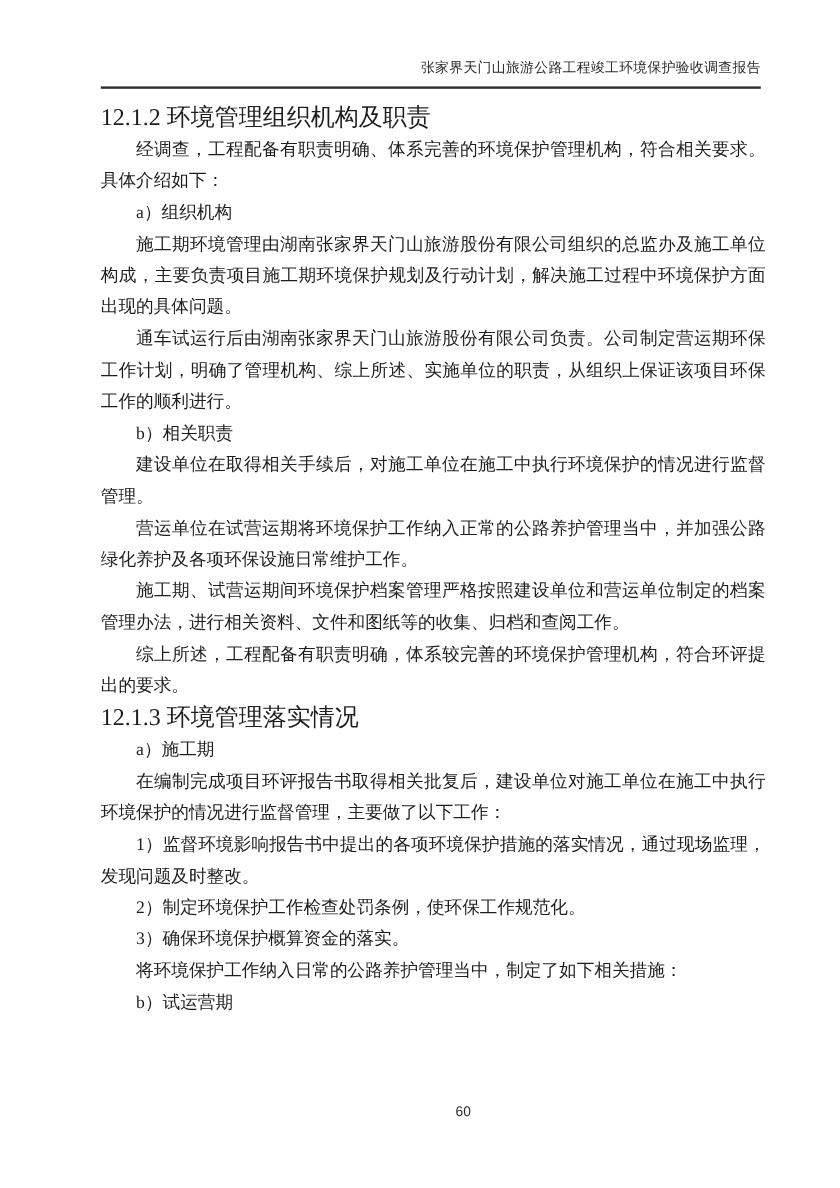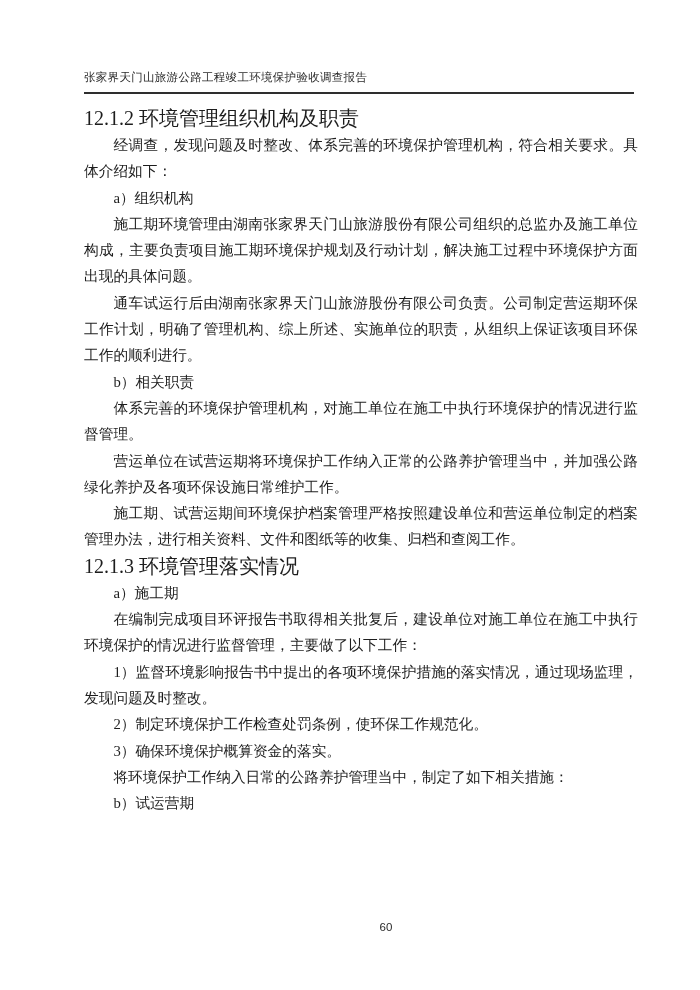--- a/index.html
+++ b/index.html
@@ -13,26 +13,25 @@
     height: 990px;
     background: #ffffff;
     color: #1f1f1f;
     font-family: "Liberation Serif", "DejaVu Serif", serif;
     overflow: hidden;
   }
   .page-header {
     padding: 49px 66px 0 84px;
   }
   .running-header {
-    text-align: left;
+    text-align: right;
     font-size: 11.5px;
     line-height: 16px;
     color: #2a2a2a;
     letter-spacing: 0.3px;
-    margin-top: 20px;
   }
   .header-rule {
     border-bottom: 2px solid #2e2e2e;
     margin-top: 7px;
   }
   .page-body {
     margin: 11px 0 0 84px;
     width: 554px;
   }
   .sec-heading {
@@ -70,36 +69,37 @@
 
   <div class="page-header">
     <div class="running-header">张家界天门山旅游公路工程竣工环境保护验收调查报告</div>
     <div class="header-rule"></div>
   </div>
 
   <div class="page-body">
 
     <h2 class="sec-heading">12.1.2 环境管理组织机构及职责</h2>
 
-    <p>经调查，发现问题及时整改、体系完善的环境保护管理机构，符合相关要求。具体介绍如下：</p>
+    <p>经调查，工程配备有职责明确、体系完善的环境保护管理机构，符合相关要求。具体介绍如下：</p>
 
     <p>a）组织机构</p>
 
     <p>施工期环境管理由湖南张家界天门山旅游股份有限公司组织的总监办及施工单位构成，主要负责项目施工期环境保护规划及行动计划，解决施工过程中环境保护方面出现的具体问题。</p>
 
     <p>通车试运行后由湖南张家界天门山旅游股份有限公司负责。公司制定营运期环保工作计划，明确了管理机构、综上所述、实施单位的职责，从组织上保证该项目环保工作的顺利进行。</p>
 
     <p>b）相关职责</p>
 
-    <p>体系完善的环境保护管理机构，对施工单位在施工中执行环境保护的情况进行监督管理。</p>
+    <p>建设单位在取得相关手续后，对施工单位在施工中执行环境保护的情况进行监督管理。</p>
 
     <p>营运单位在试营运期将环境保护工作纳入正常的公路养护管理当中，并加强公路绿化养护及各项环保设施日常维护工作。</p>
 
     <p>施工期、试营运期间环境保护档案管理严格按照建设单位和营运单位制定的档案管理办法，进行相关资料、文件和图纸等的收集、归档和查阅工作。</p>
 
+    <p>综上所述，工程配备有职责明确，体系较完善的环境保护管理机构，符合环评提出的要求。</p>
 
     <h2 class="sec-heading">12.1.3 环境管理落实情况</h2>
 
     <p>a）施工期</p>
 
     <p>在编制完成项目环评报告书取得相关批复后，建设单位对施工单位在施工中执行环境保护的情况进行监督管理，主要做了以下工作：</p>
 
     <p>1）监督环境影响报告书中提出的各项环境保护措施的落实情况，通过现场监理，发现问题及时整改。</p>
 
     <p>2）制定环境保护工作检查处罚条例，使环保工作规范化。</p>

